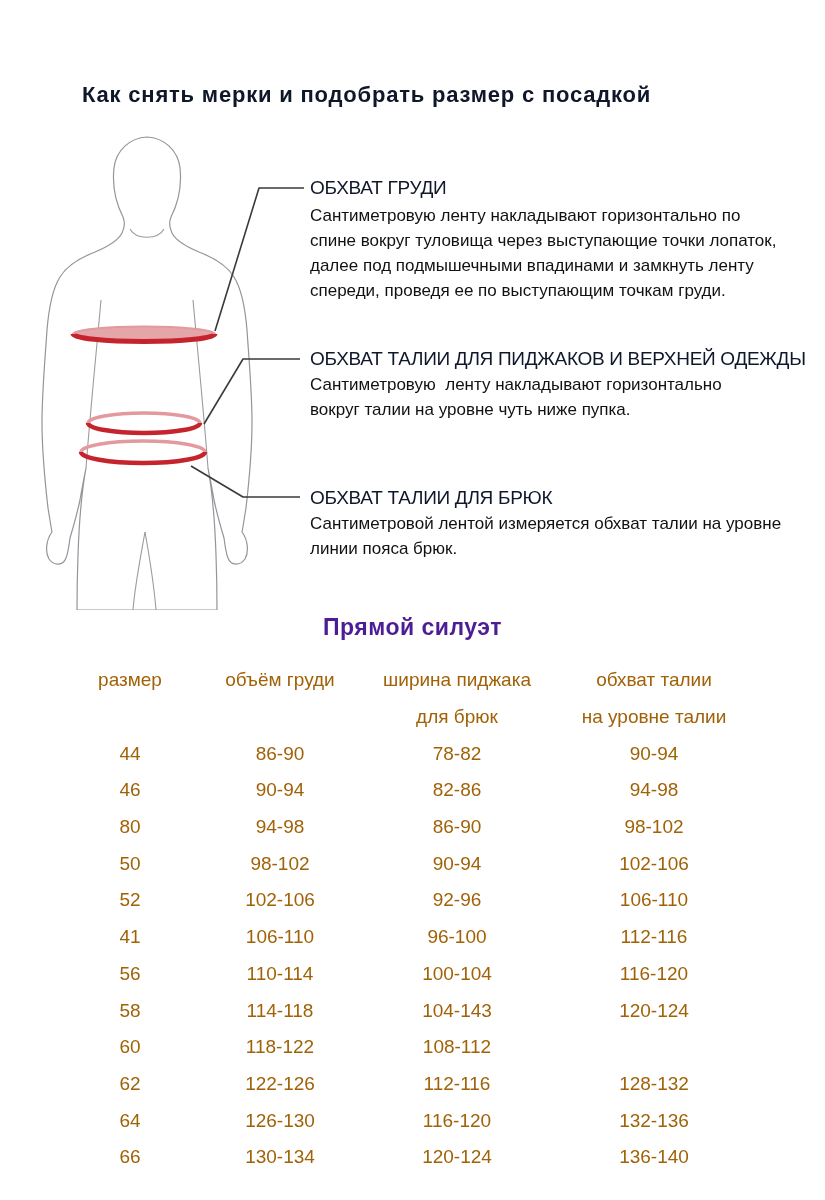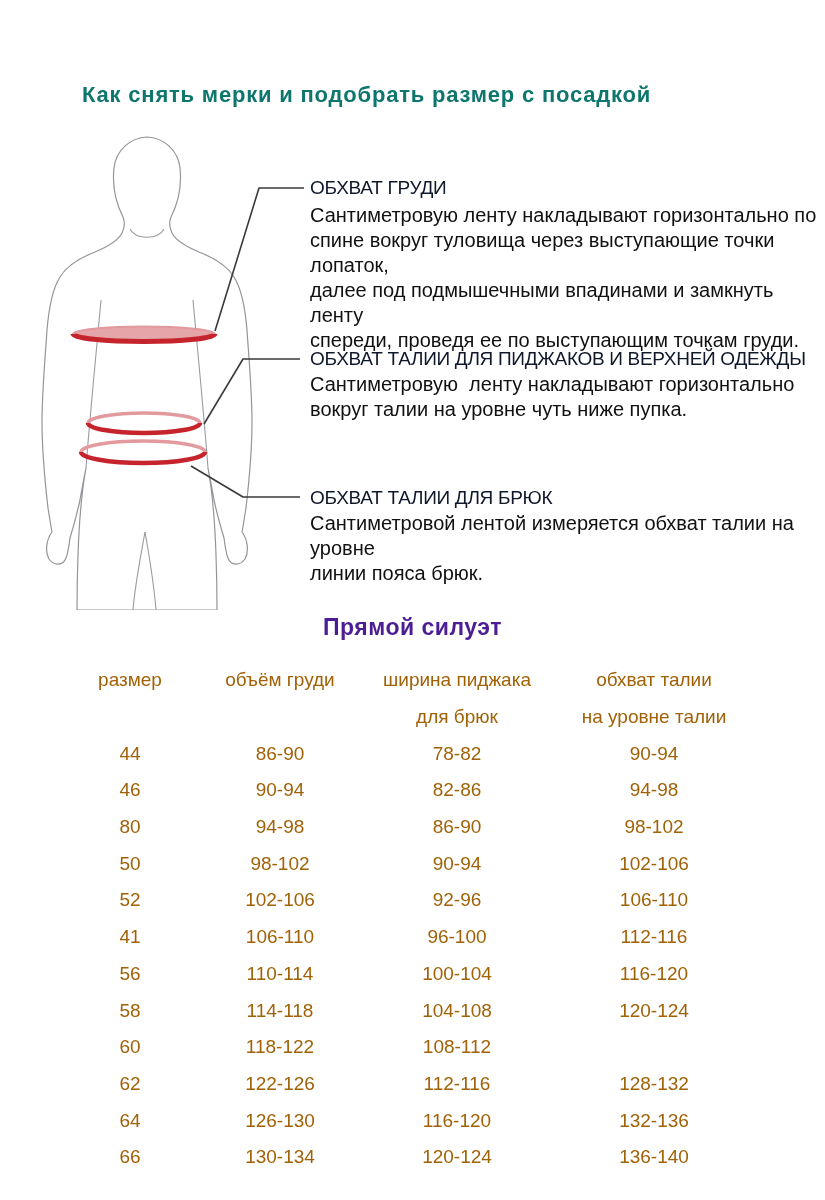--- a/index.html
+++ b/index.html
@@ -3,32 +3,32 @@
 <meta charset="utf-8">
 <style>
   html,body{margin:0;padding:0;}
   body{
     width:825px;height:1200px;position:relative;background:#ffffff;
     font-family:"Liberation Sans","DejaVu Sans",sans-serif;color:#1c1c1c;
     overflow:hidden;
   }
   .page-title{
     position:absolute;left:82px;top:82px;width:700px;
-    font-size:22px;font-weight:700;letter-spacing:.8px;color:#0f766e;
+    font-size:22px;font-weight:700;letter-spacing:.8px;color:#0f172a;
     white-space:nowrap;
   }
   .figure-wrap{position:absolute;left:18px;top:130px;width:300px;height:480px;}
   .sec-heading{
     position:absolute;left:310px;
     font-size:19px;font-weight:400;letter-spacing:-.3px;color:#0f172a;
     white-space:nowrap;
   }
   .sec-body{
     position:absolute;left:310px;
-    font-size:20px;line-height:25px;color:#111;
+    font-size:17px;line-height:25px;color:#111;
     white-space:pre-wrap;
   }
   .h1{top:177px;} .b1{top:203px;}
   .h2{top:348px;} .b2{top:372px;}
   .h3{top:487px;} .b3{top:511px;}
   .table-title{
     position:absolute;left:0;top:614px;width:825px;text-align:center;
     font-size:23px;font-weight:700;letter-spacing:.5px;color:#4c1d95;
   }
   .size-table{position:absolute;left:55px;top:662px;width:694px;}
@@ -185,21 +185,21 @@
       </div>
       <div class="trow">
         <div class="tcell">56</div>
         <div class="tcell">110-114</div>
         <div class="tcell">100-104</div>
         <div class="tcell">116-120</div>
       </div>
       <div class="trow">
         <div class="tcell">58</div>
         <div class="tcell">114-118</div>
-        <div class="tcell">104-108</div>
+        <div class="tcell">104-143</div>
         <div class="tcell">120-124</div>
       </div>
       <div class="trow">
         <div class="tcell">60</div>
         <div class="tcell">118-122</div>
         <div class="tcell">108-112</div>
       </div>
       <div class="trow">
         <div class="tcell">62</div>
         <div class="tcell">122-126</div>

